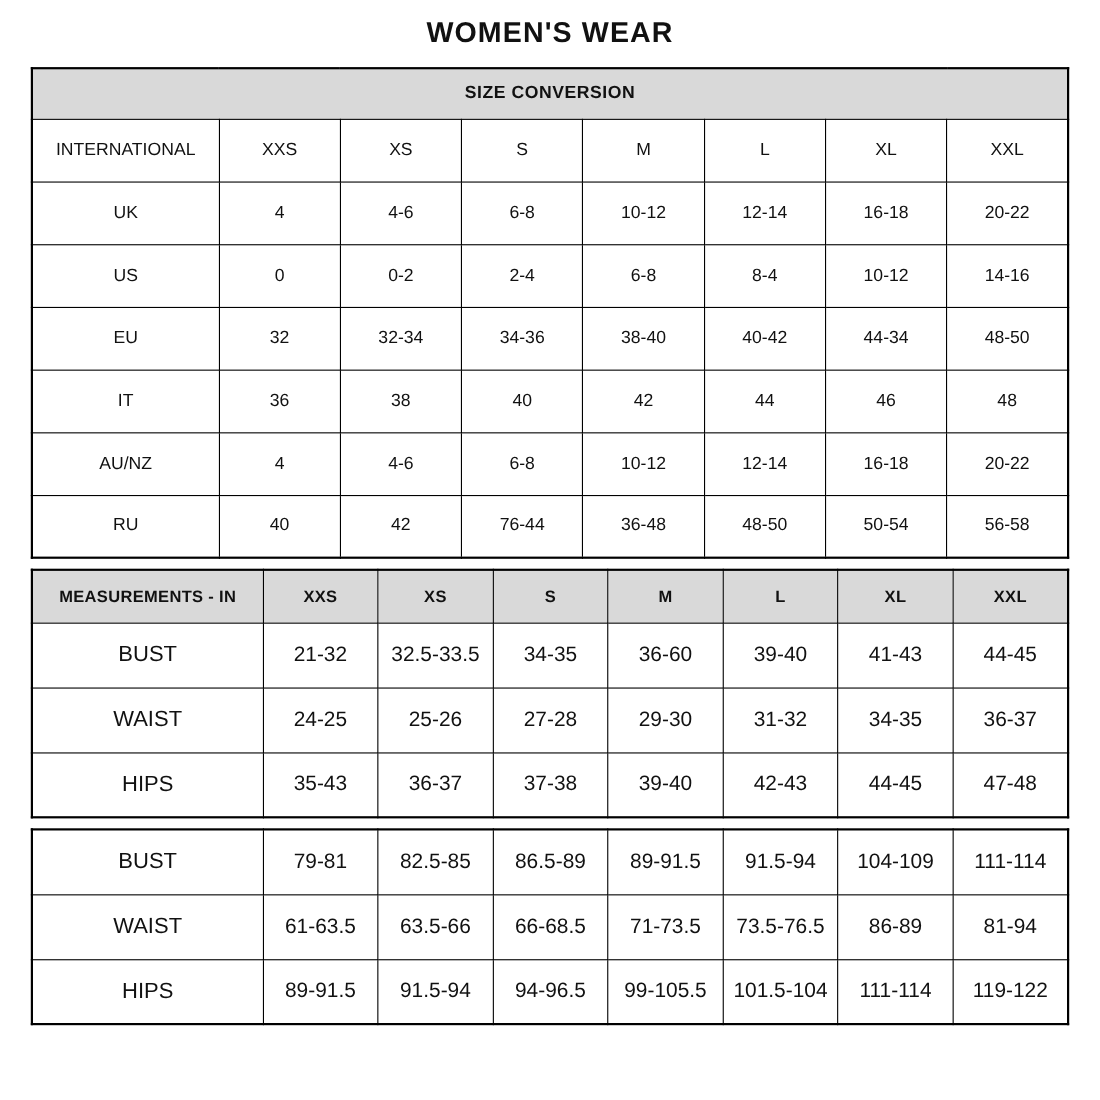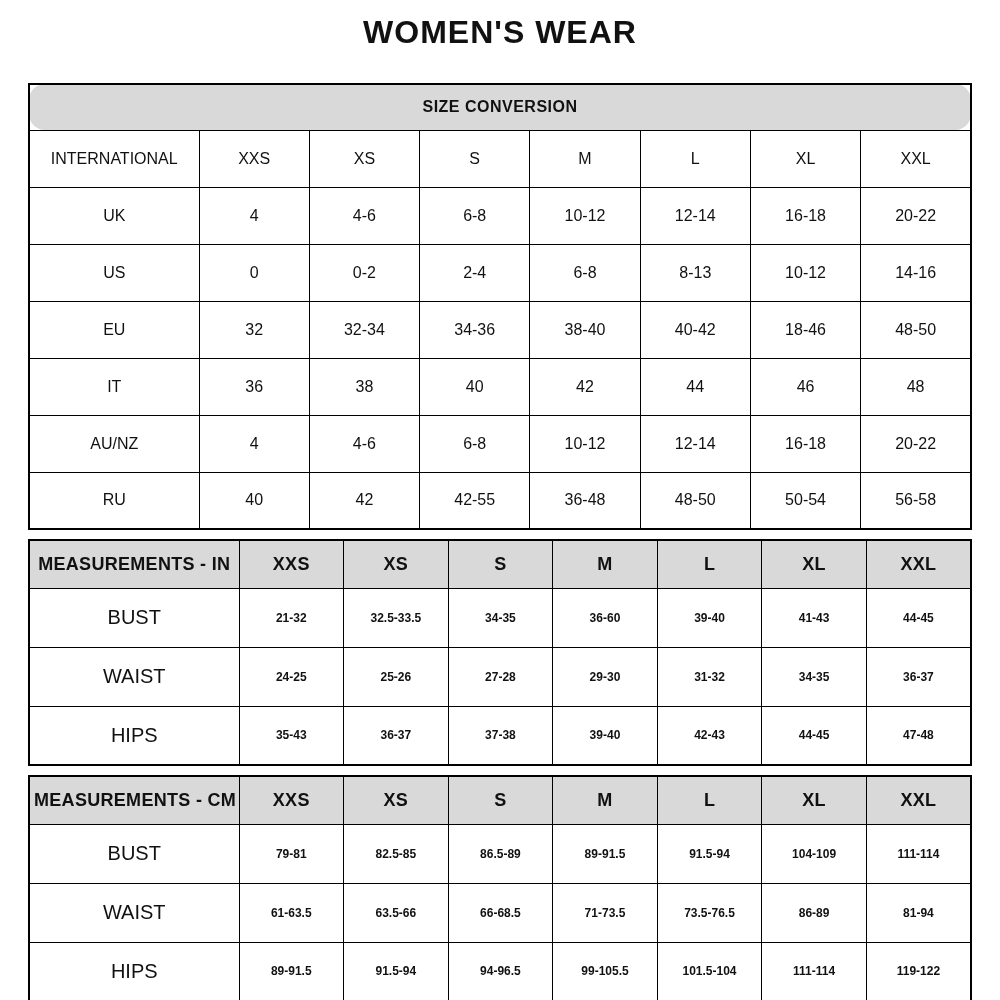--- a/index.html
+++ b/index.html
@@ -4,63 +4,63 @@
 <style>
   * { box-sizing: border-box; margin: 0; padding: 0; }
   html, body { width: 1000px; background: #ffffff; }
   body {
     font-family: "Liberation Sans", sans-serif;
     color: #111111;
     padding: 14px 28px 10px 28px;
   }
   .page-title {
     text-align: center;
-    font-size: 32px;
+    font-size: 26px;
     font-weight: 700;
     letter-spacing: 1px;
-    margin-bottom: 32px;
+    margin-bottom: 16px;
   }
   table {
     width: 944px;
     border-collapse: collapse;
     table-layout: fixed;
     border: 2px solid #000000;
     margin: 0 auto 9px auto;
   }
   td {
     border: 1px solid #000000;
     text-align: center;
     vertical-align: middle;
     padding: 2px 4px;
     overflow: hidden;
     white-space: nowrap;
   }
   
   .conv col.first-col { width: 170px; }
-  .conv td { height: 57px; font-size: 16px; font-weight: 400; border-radius: 16px; }
+  .conv td { height: 57px; font-size: 16px; font-weight: 400; }
   .conv .title-cell {
     height: 46px;
     background: #d9d9d9;
     font-weight: 700;
     font-size: 16px;
     letter-spacing: 0.5px;
   }
   .conv tr.header td { background: #ffffff; font-weight: 400; text-align: center; }
   
   .meas col.first-col { width: 210px; }
   .meas td { height: 59px; }
   .meas tr.header td {
     height: 48px;
     background: #d9d9d9;
     font-weight: 700;
-    font-size: 18px;
+    font-size: 15px;
     letter-spacing: 0.3px;
   }
   .meas td.row-label { font-size: 20px; font-weight: 400; }
-  .meas td.data-cell { font-size: 12px; font-weight: 700; }
+  .meas td.data-cell { font-size: 19px; font-weight: 400; }
 </style>
 </head>
 <body>
 
 <div class="page-title">WOMEN'S WEAR</div>
 
 <table class="conv">
   <colgroup>
       <col class="first-col">
       <col span="7">
@@ -88,32 +88,32 @@
         <td class="data-cell">12-14</td>
         <td class="data-cell">16-18</td>
         <td class="data-cell">20-22</td>
       </tr>
       <tr>
         <td class="row-label">US</td>
         <td class="data-cell">0</td>
         <td class="data-cell">0-2</td>
         <td class="data-cell">2-4</td>
         <td class="data-cell">6-8</td>
-        <td class="data-cell">8-13</td>
+        <td class="data-cell">8-4</td>
         <td class="data-cell">10-12</td>
         <td class="data-cell">14-16</td>
       </tr>
       <tr>
         <td class="row-label">EU</td>
         <td class="data-cell">32</td>
         <td class="data-cell">32-34</td>
         <td class="data-cell">34-36</td>
         <td class="data-cell">38-40</td>
         <td class="data-cell">40-42</td>
-        <td class="data-cell">18-46</td>
+        <td class="data-cell">44-34</td>
         <td class="data-cell">48-50</td>
       </tr>
       <tr>
         <td class="row-label">IT</td>
         <td class="data-cell">36</td>
         <td class="data-cell">38</td>
         <td class="data-cell">40</td>
         <td class="data-cell">42</td>
         <td class="data-cell">44</td>
         <td class="data-cell">46</td>
@@ -126,21 +126,21 @@
         <td class="data-cell">6-8</td>
         <td class="data-cell">10-12</td>
         <td class="data-cell">12-14</td>
         <td class="data-cell">16-18</td>
         <td class="data-cell">20-22</td>
       </tr>
       <tr>
         <td class="row-label">RU</td>
         <td class="data-cell">40</td>
         <td class="data-cell">42</td>
-        <td class="data-cell">42-55</td>
+        <td class="data-cell">76-44</td>
         <td class="data-cell">36-48</td>
         <td class="data-cell">48-50</td>
         <td class="data-cell">50-54</td>
         <td class="data-cell">56-58</td>
       </tr>
     </tbody>
   </table>
 
 <table class="meas">
   <colgroup>
@@ -190,30 +190,20 @@
       </tr>
     </tbody>
   </table>
 
 <table class="meas">
   <colgroup>
       <col class="first-col">
       <col span="7">
     </colgroup>
 <tbody>
-      <tr class="header">
-        <td class="header-cell row-label">MEASUREMENTS - CM</td>
-        <td class="header-cell">XXS</td>
-        <td class="header-cell">XS</td>
-        <td class="header-cell">S</td>
-        <td class="header-cell">M</td>
-        <td class="header-cell">L</td>
-        <td class="header-cell">XL</td>
-        <td class="header-cell">XXL</td>
-      </tr>
       <tr>
         <td class="row-label">BUST</td>
         <td class="data-cell">79-81</td>
         <td class="data-cell">82.5-85</td>
         <td class="data-cell">86.5-89</td>
         <td class="data-cell">89-91.5</td>
         <td class="data-cell">91.5-94</td>
         <td class="data-cell">104-109</td>
         <td class="data-cell">111-114</td>
       </tr>

